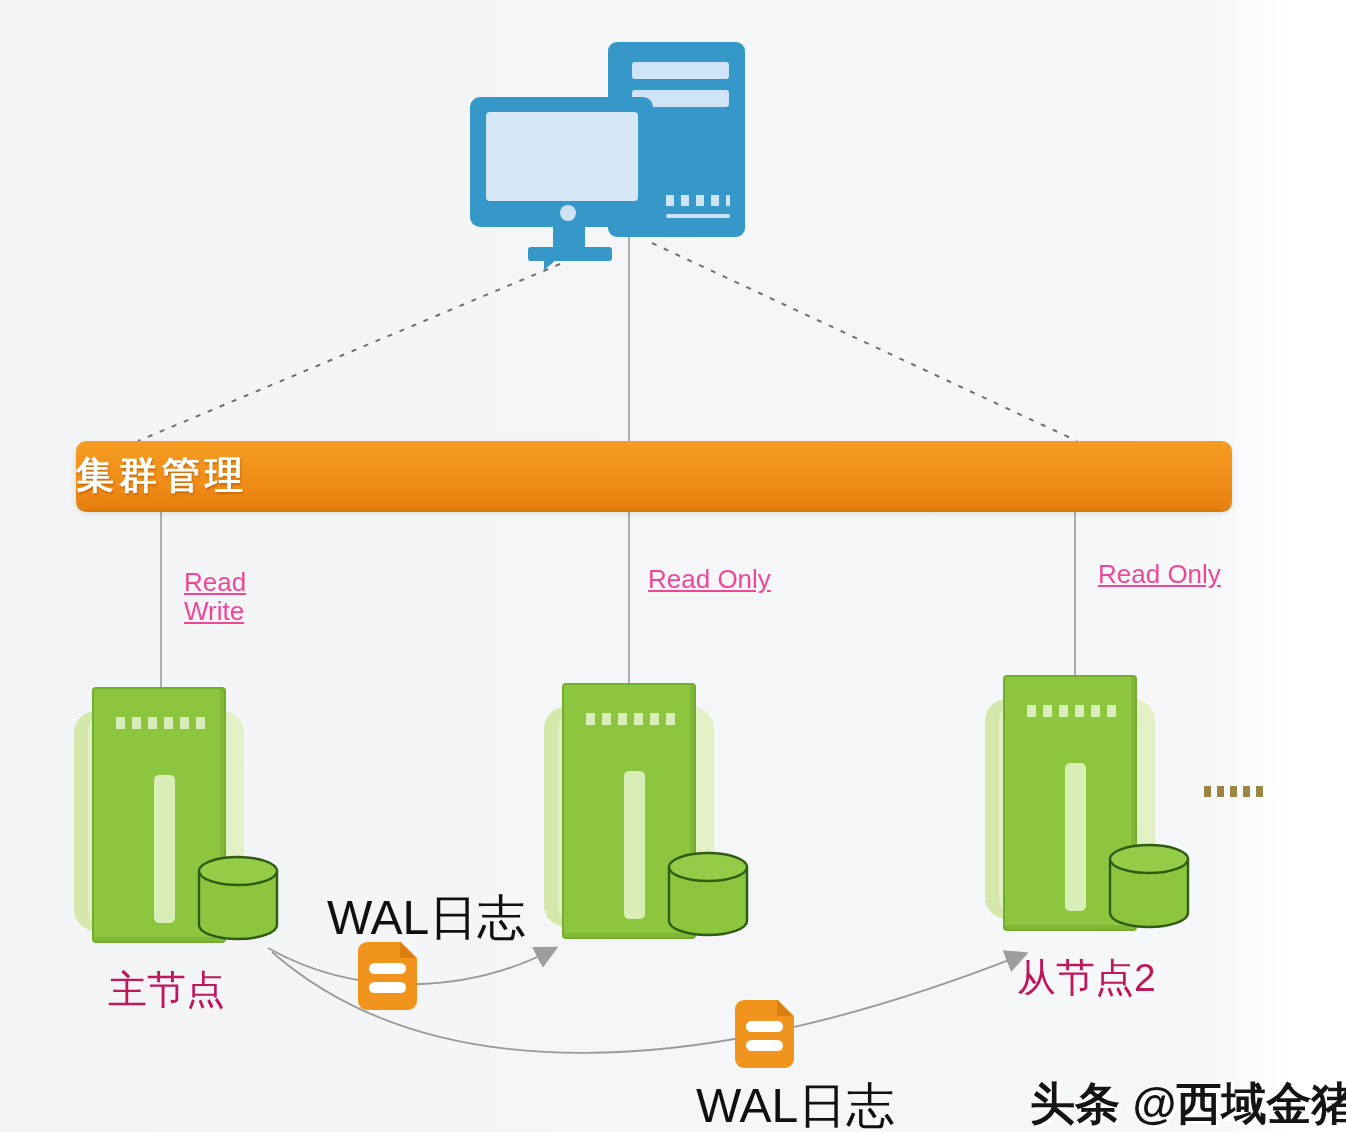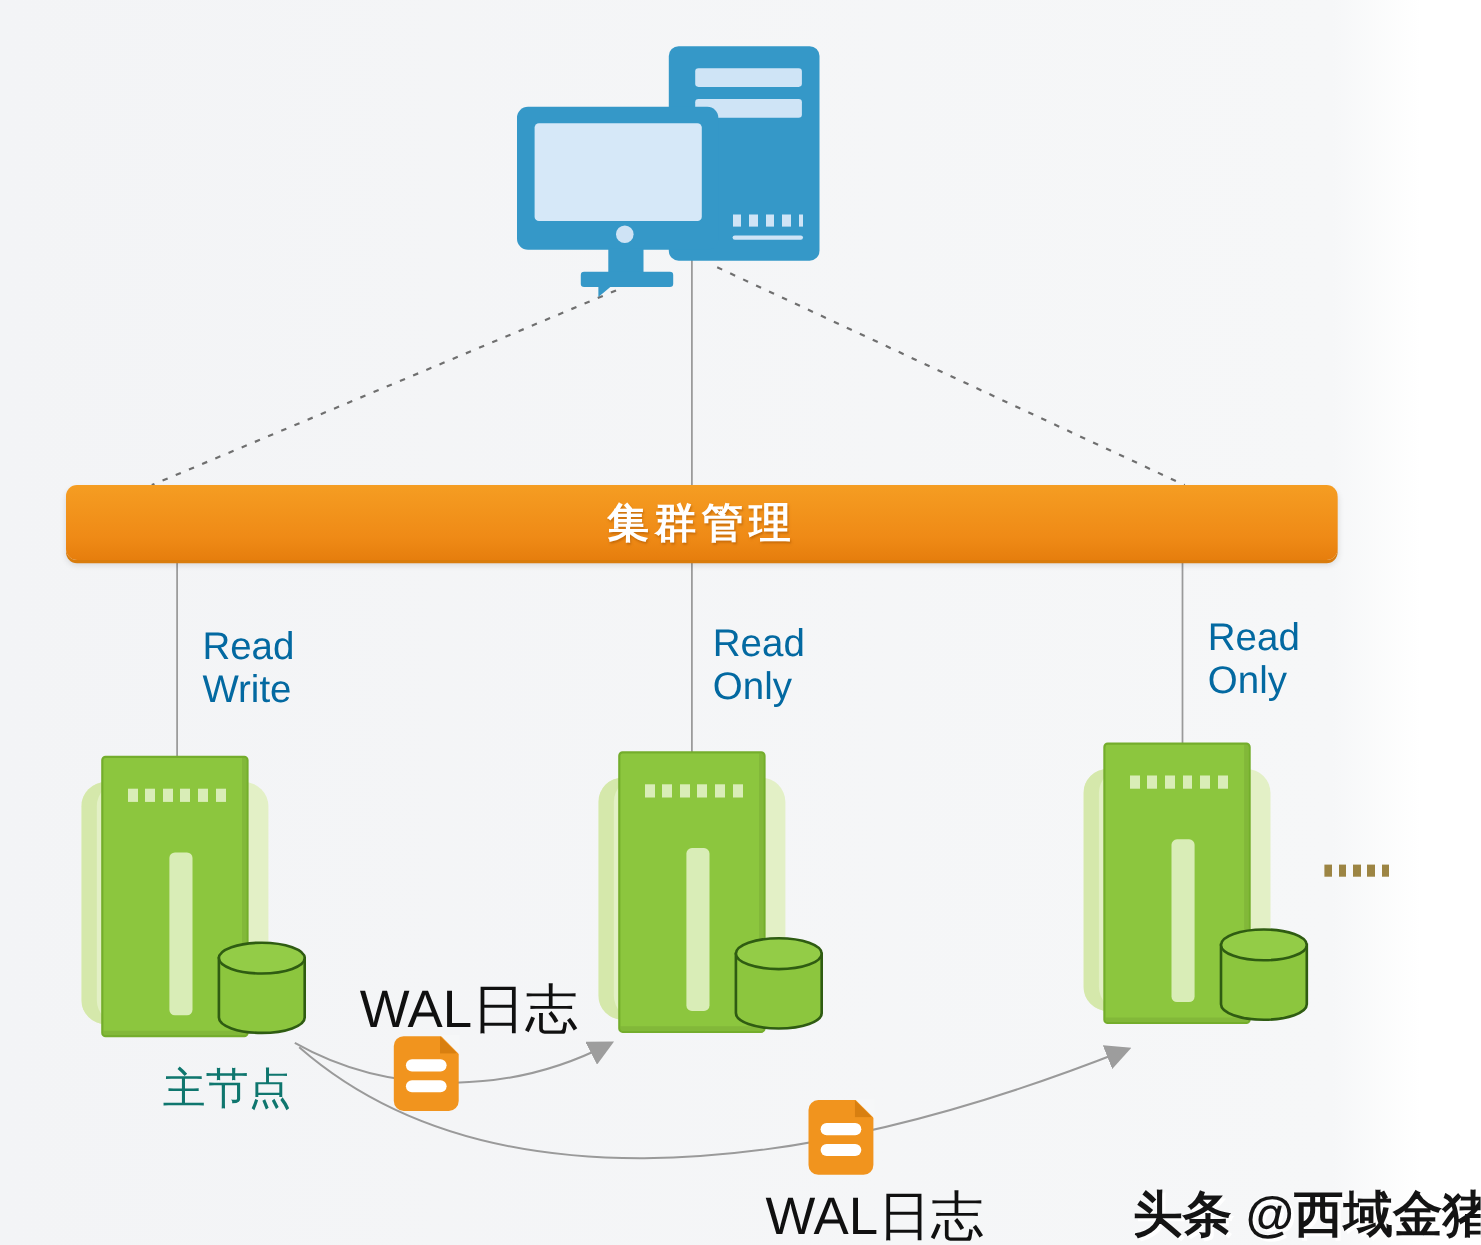--- a/index.html
+++ b/index.html
@@ -25,47 +25,47 @@
   .monitor{position:absolute;left:470px;top:97px;width:183px;height:130px;
     background:#3598c8;border-radius:10px;}
   .monitor .screen{position:absolute;left:16px;top:15px;width:152px;height:89px;
     background:#d6e8f8;border-radius:4px;}
   .monitor .cam{position:absolute;left:90px;top:108px;width:16px;height:16px;border-radius:50%;background:#cfe3f5;}
   .neck{position:absolute;left:553px;top:226px;width:32px;height:25px;background:#3598c8;}
   .mbase{position:absolute;left:528px;top:247px;width:84px;height:14px;background:#3598c8;border-radius:3px;}
   .mtail{position:absolute;left:544px;top:259px;width:0;height:0;
     border-top:11px solid #3598c8;border-right:13px solid transparent;}
   
-  .banner{position:absolute;left:60px;top:441px;width:1156px;height:68px;z-index:2;
+  .banner{position:absolute;left:76px;top:441px;width:1156px;height:68px;z-index:2;
     background:linear-gradient(180deg,#f59d22 0%,#ef8a16 70%,#e67e0d 100%);
-    border-radius:10px;display:flex;align-items:center;justify-content:center;
+    border-radius:10px;display:flex;align-items:center;justify-content:flex-start;
     box-shadow:0 3px 0 #d97c0c, 0 4px 6px rgba(0,0,0,.12);}
   .banner span{color:#ffffff;font-size:38px;font-weight:bold;letter-spacing:5px;
     text-shadow:1px 2px 2px rgba(170,85,0,.55);}
   
-  .access{position:absolute;z-index:4;width:125px;font-size:35px;line-height:1.12;
-    color:#0369a1;}
+  .access{position:absolute;z-index:4;width:125px;font-size:26px;line-height:1.12;
+    color:#ec4899;text-decoration:underline;}
   .a1{left:184px;top:568px;}
   .a2{left:648px;top:565px;}
   .a3{left:1098px;top:560px;}
   
   .node{position:absolute;z-index:3;width:134px;height:256px;}
   .n1{left:92px;top:687px;}
   .n2{left:562px;top:683px;}
   .n3{left:1003px;top:675px;}
   .backplate{position:absolute;left:-18px;top:24px;right:-18px;bottom:12px;
     background:#e3f0c6;border-radius:22px;box-shadow:inset 14px 0 0 #d5e8ab;}
   .box{position:absolute;inset:0;background:#8cc63e;border:2px solid #74ad2c;border-radius:4px;
     box-shadow:inset -4px -4px 0 rgba(0,0,0,.07);}
   .lights{position:absolute;left:22px;top:28px;width:92px;height:12px;
     background:repeating-linear-gradient(90deg,#d9edb7 0 9px,transparent 9px 16px);}
   .slotv{position:absolute;left:60px;top:86px;width:21px;height:148px;background:#d9edb7;border-radius:5px;}
   .cyl{position:absolute;left:104px;top:168px;}
   
-  .nlabel{position:absolute;z-index:4;font-size:39px;color:#0f766e;margin-left:40px;}
+  .nlabel{position:absolute;z-index:4;font-size:39px;color:#be185d;}
   .l1{left:108px;top:963px;}
   .l2{left:574px;top:960px;}
   .l3{left:1017px;top:951px;}
   
   .doc{position:absolute;z-index:5;width:59px;height:68px;background:#f1941e;border-radius:9px;}
   .d1{left:358px;top:942px;}
   .d2{left:735px;top:1000px;}
   .doc .cut{position:absolute;top:-1px;right:-1px;width:0;height:0;
     border-top:18px solid #f6f7f8;border-left:18px solid transparent;}
   .doc .fold{position:absolute;top:0;right:1px;width:16px;height:16px;background:#d87f10;
@@ -163,20 +163,21 @@
     </div>
     <svg class="cyl" width="84" height="88" viewBox="0 0 84 88">
       <path d="M3,16 v54 a39,14 0 0 0 78,0 v-54 z" fill="#8cc63e" stroke="#2f5c12" stroke-width="2.4"></path>
       <ellipse cx="42" cy="16" rx="39" ry="14" fill="#93cc47" stroke="#2f5c12" stroke-width="2.4"></ellipse>
     </svg>
   </div>
 
   <div class="more"></div>
 
   <div class="nlabel l1">主节点</div>
+  <div class="nlabel l3">从节点2</div>
 
   <div class="wal-label w1">WAL日志</div>
   <div class="doc d1">
     <span class="cut"></span>
     <span class="fold"></span>
     <span class="bar b1"></span>
     <span class="bar b2"></span>
   </div>
   <div class="doc d2">
     <span class="cut"></span>

